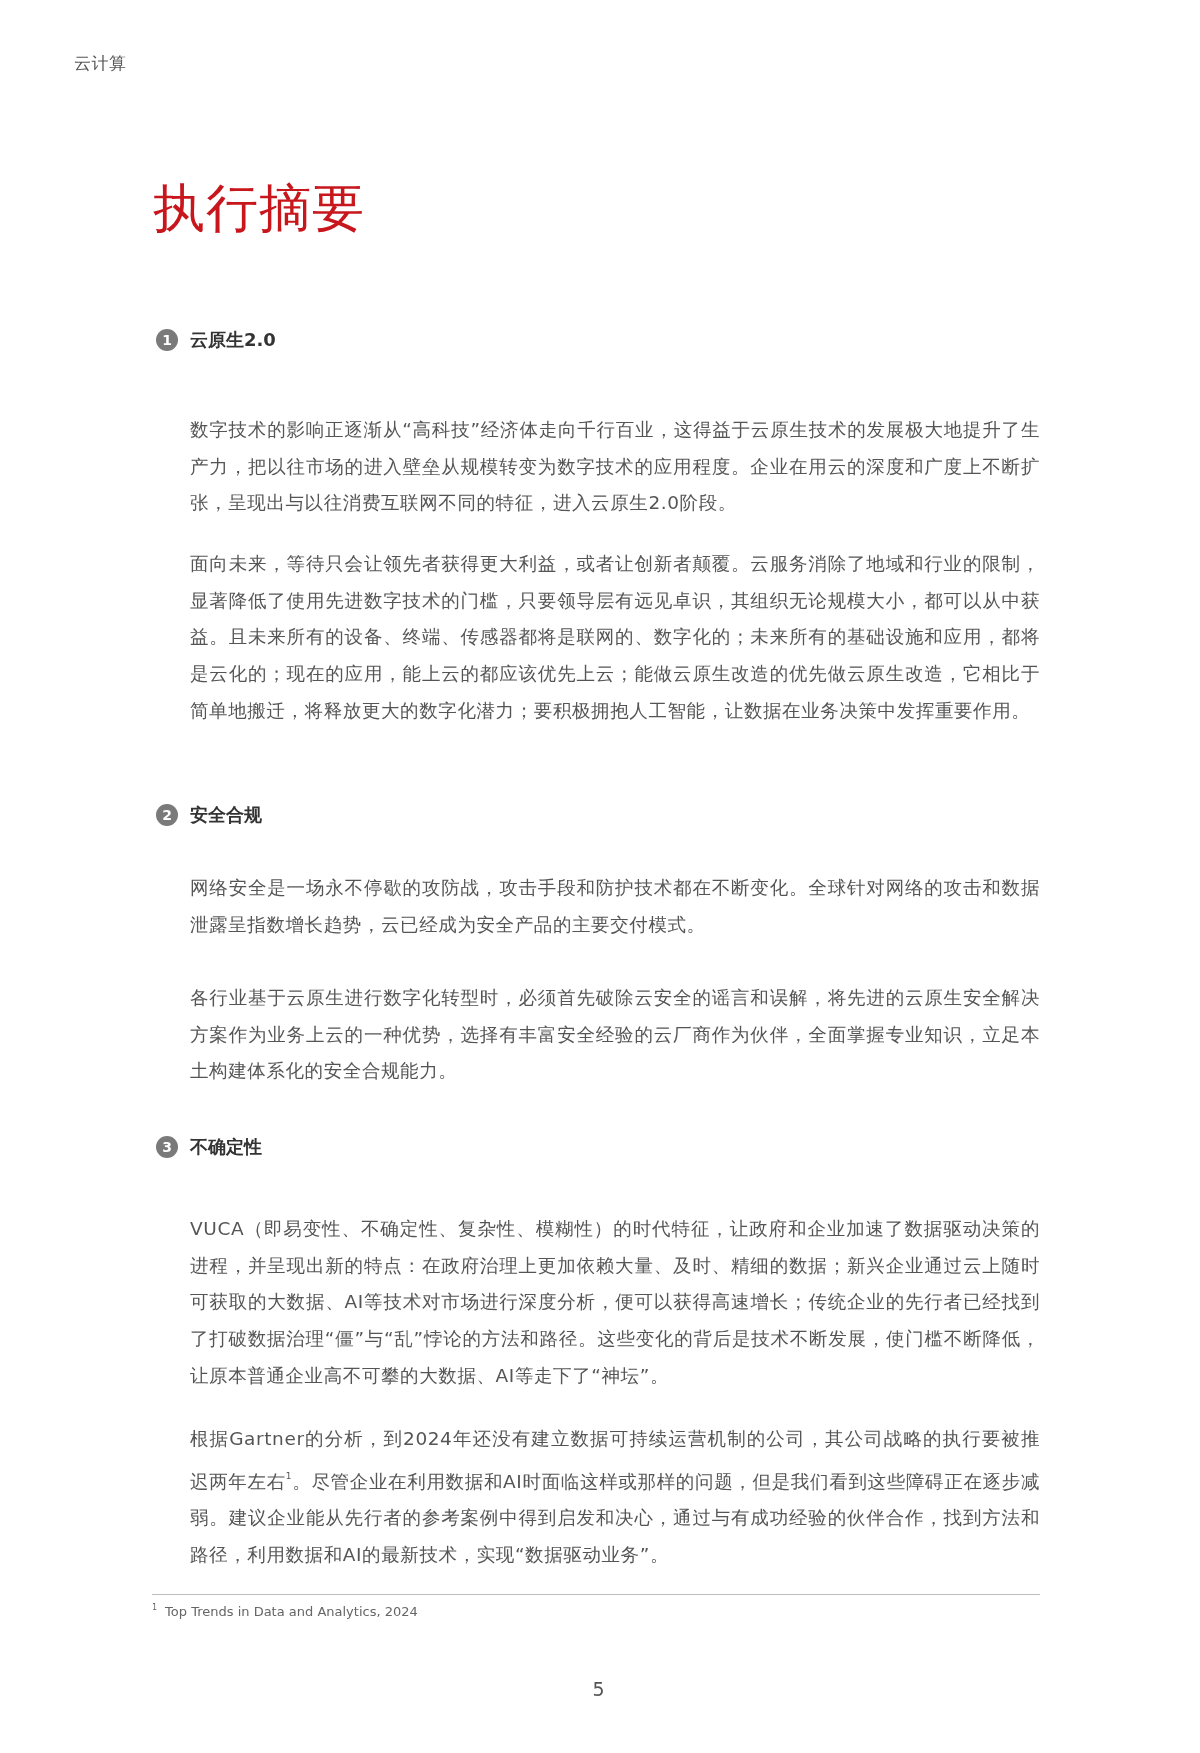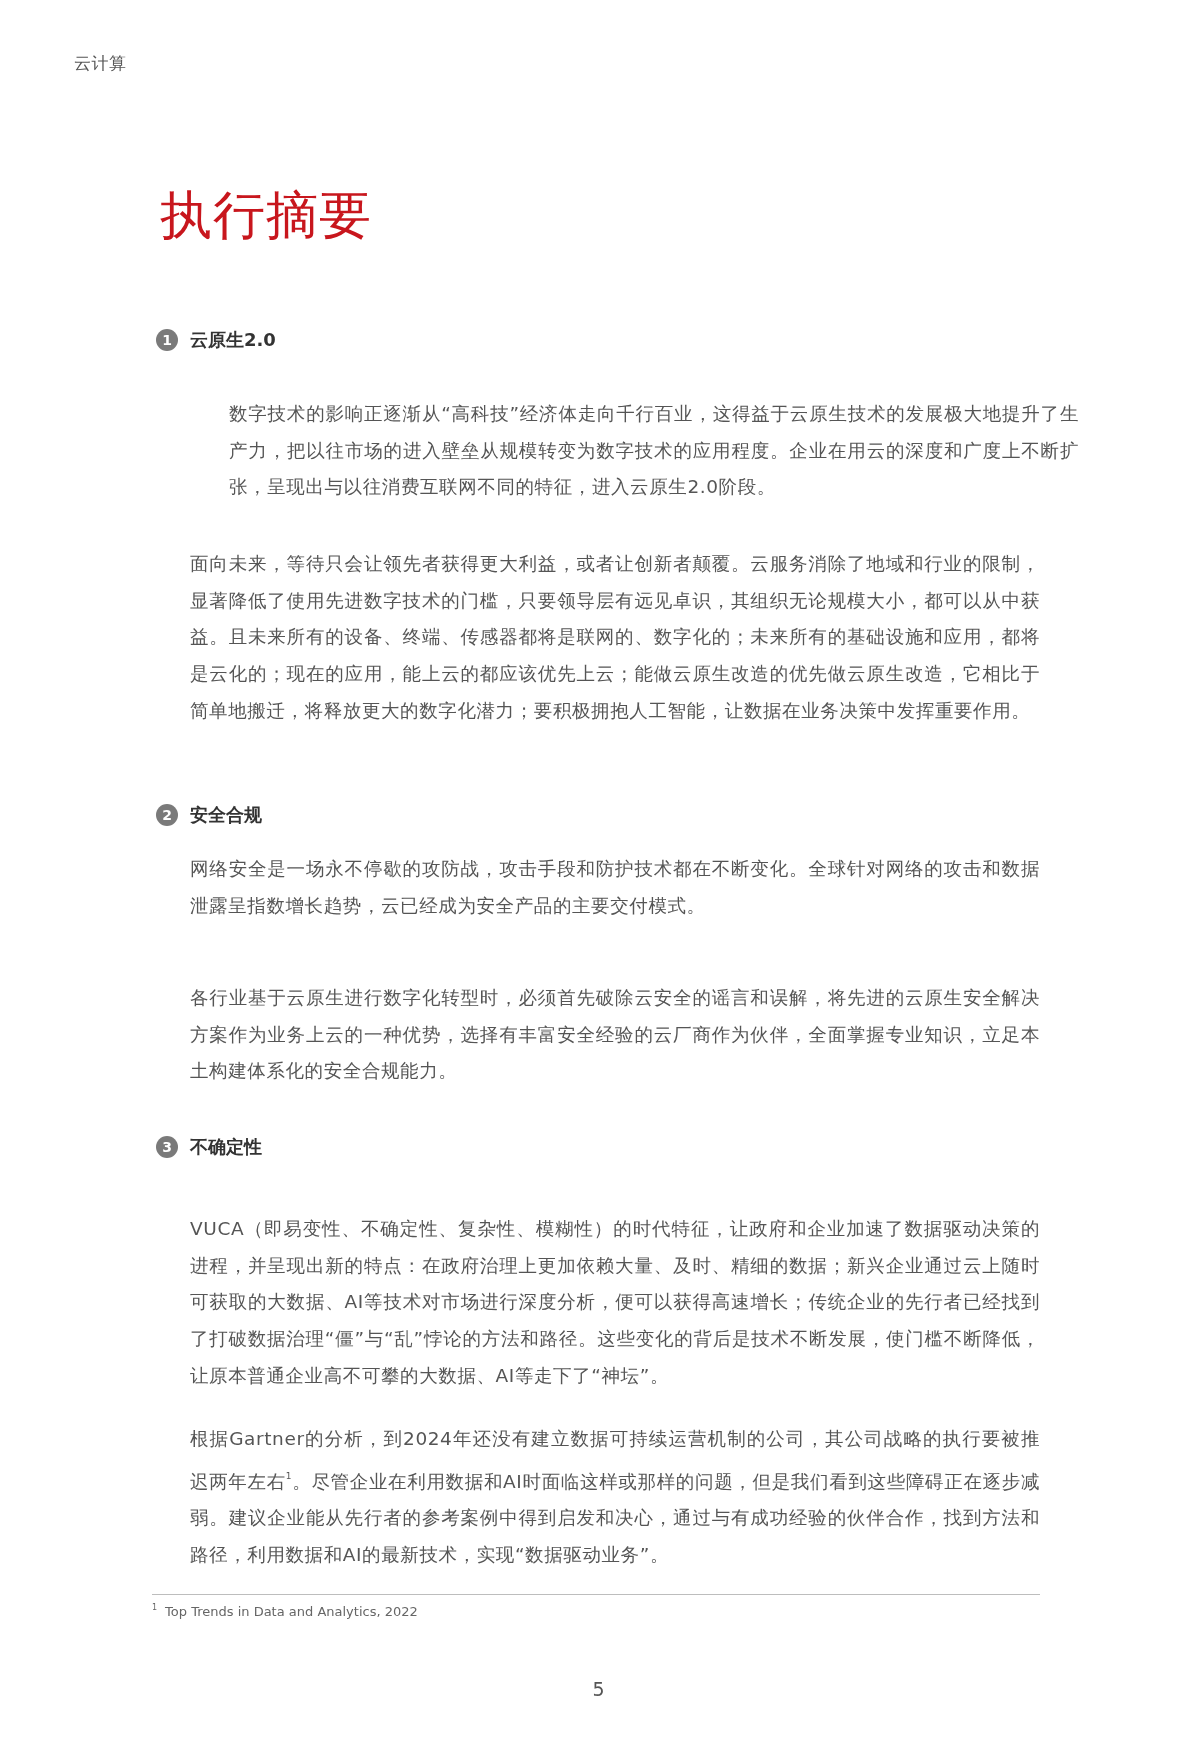--- a/index.html
+++ b/index.html
@@ -1,19 +1,19 @@
 <!DOCTYPE html>
 <html><head>
 <meta charset="utf-8">
 <style>
   html, body { margin: 0; padding: 0; background: #ffffff; }
   body { width: 1200px; height: 1753px; position: relative; overflow: hidden;
          font-family: "DejaVu Sans", "Liberation Sans", sans-serif; color: #555; }
   .running-header { position: absolute; left: 74px; top: 52px; font-size: 17px; color: #555; letter-spacing: 0.5px; }
-  .page-title { position: absolute; left: 153px; top: 176px; font-size: 52px; line-height: 64px; color: #c8161d; letter-spacing: 1px; margin: 7px; font-weight: normal; }
+  .page-title { position: absolute; left: 153px; top: 176px; font-size: 52px; line-height: 64px; color: #c8161d; letter-spacing: 1px; margin: 0; font-weight: normal; }
   .section-heading { position: absolute; left: 156px; height: 24px; display: flex; align-items: center; }
   .badge { width: 22px; height: 22px; border-radius: 50%; background: #7a7a7a; color: #fff; font-size: 14px; font-weight: bold;
            display: flex; align-items: center; justify-content: center; margin-right: 12px; }
   .heading-text { font-size: 18px; font-weight: bold; color: #333; }
   .para { position: absolute; left: 190px; width: 850px; font-size: 18.5px; line-height: 36.7px; color: #555; margin: 0;
           text-align: justify; letter-spacing: 0.6px; }
   sup { font-size: 9px; vertical-align: 9px; }
   .footnote-rule { position: absolute; left: 152px; top: 1594px; width: 888px; height: 1px; background: #bdbdbd; }
   .footnote { position: absolute; left: 152px; top: 1603px; font-size: 13px; color: #666; }
   .footnote .fn-mark { font-size: 8px; vertical-align: 6px; margin-right: 8px; }
@@ -23,35 +23,35 @@
 <body>
 
 <div class="running-header">云计算</div>
 
 <h1 class="page-title">执行摘要</h1>
 
 <div class="section-heading" style="top:328px;">
   <span class="badge">1</span>
   <span class="heading-text">云原生2.0</span>
 </div>
-<p class="para" style="top:396px;margin-left:39px;">数字技术的影响正逐渐从“高科技”经济体走向千行百业，这得益于云原生技术的发展极大地提升了生产力，把以往市场的进入壁垒从规模转变为数字技术的应用程度。企业在用云的深度和广度上不断扩张，呈现出与以往消费互联网不同的特征，进入云原生2.0阶段。</p>
+<p class="para" style="top:412px;">数字技术的影响正逐渐从“高科技”经济体走向千行百业，这得益于云原生技术的发展极大地提升了生产力，把以往市场的进入壁垒从规模转变为数字技术的应用程度。企业在用云的深度和广度上不断扩张，呈现出与以往消费互联网不同的特征，进入云原生2.0阶段。</p>
 <p class="para" style="top:546px;">面向未来，等待只会让领先者获得更大利益，或者让创新者颠覆。云服务消除了地域和行业的限制，显著降低了使用先进数字技术的门槛，只要领导层有远见卓识，其组织无论规模大小，都可以从中获益。且未来所有的设备、终端、传感器都将是联网的、数字化的；未来所有的基础设施和应用，都将是云化的；现在的应用，能上云的都应该优先上云；能做云原生改造的优先做云原生改造，它相比于简单地搬迁，将释放更大的数字化潜力；要积极拥抱人工智能，让数据在业务决策中发挥重要作用。</p>
 
 <div class="section-heading" style="top:803px;">
   <span class="badge">2</span>
   <span class="heading-text">安全合规</span>
 </div>
-<p class="para" style="top:851px;">网络安全是一场永不停歇的攻防战，攻击手段和防护技术都在不断变化。全球针对网络的攻击和数据泄露呈指数增长趋势，云已经成为安全产品的主要交付模式。</p>
+<p class="para" style="top:870px;">网络安全是一场永不停歇的攻防战，攻击手段和防护技术都在不断变化。全球针对网络的攻击和数据泄露呈指数增长趋势，云已经成为安全产品的主要交付模式。</p>
 <p class="para" style="top:980px;">各行业基于云原生进行数字化转型时，必须首先破除云安全的谣言和误解，将先进的云原生安全解决方案作为业务上云的一种优势，选择有丰富安全经验的云厂商作为伙伴，全面掌握专业知识，立足本土构建体系化的安全合规能力。</p>
 
 <div class="section-heading" style="top:1135px;">
   <span class="badge">3</span>
   <span class="heading-text">不确定性</span>
 </div>
 <p class="para" style="top:1202px;margin-top:9px;">VUCA（即易变性、不确定性、复杂性、模糊性）的时代特征，让政府和企业加速了数据驱动决策的进程，并呈现出新的特点：在政府治理上更加依赖大量、及时、精细的数据；新兴企业通过云上随时可获取的大数据、AI等技术对市场进行深度分析，便可以获得高速增长；传统企业的先行者已经找到了打破数据治理“僵”与“乱”悖论的方法和路径。这些变化的背后是技术不断发展，使门槛不断降低，让原本普通企业高不可攀的大数据、AI等走下了“神坛”。</p>
 <p class="para" style="top:1421px;"><span>根据Gartner的分析，到2024年还没有建立数据可持续运营机制的公司，其公司战略的执行要被推迟两年左右</span><sup>1</sup><span>。尽管企业在利用数据和AI时面临这样或那样的问题，但是我们看到这些障碍正在逐步减弱。建议企业能从先行者的参考案例中得到启发和决心，通过与有成功经验的伙伴合作，找到方法和路径，利用数据和AI的最新技术，实现“数据驱动业务”。</span></p>
 
 <div class="footnote-rule"></div>
 <div class="footnote">
-  <span class="fn-mark">1</span><span>Top Trends in Data and Analytics, 2022</span>
+  <span class="fn-mark">1</span><span>Top Trends in Data and Analytics, 2024</span>
 </div>
 
 <div class="page-number">5</div>
 
 </body></html>

